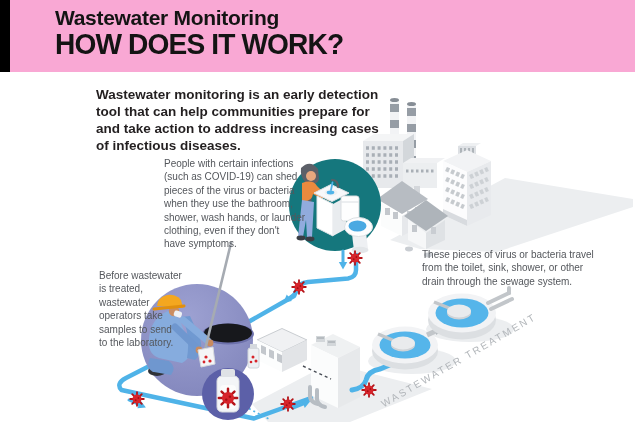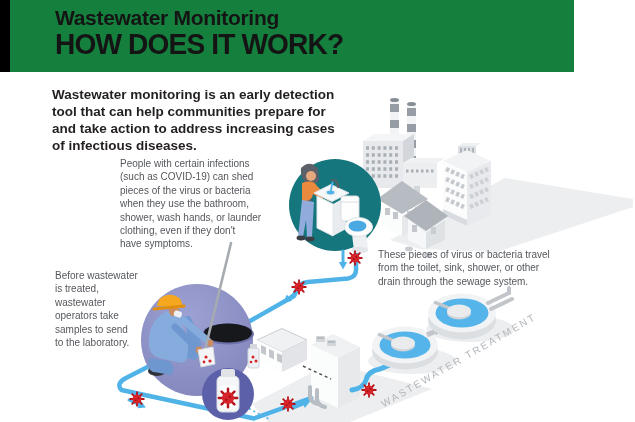--- a/index.html
+++ b/index.html
@@ -1,26 +1,26 @@
 <!DOCTYPE html>
 <html><head>
 <meta charset="utf-8">
 <style>
   html,body{margin:0;padding:0;background:#ffffff;}
   .stage{
     position:relative;width:635px;height:422px;overflow:hidden;
     background:#ffffff;font-family:"Liberation Sans",sans-serif;
   }
   .art{position:absolute;left:0;top:0;width:635px;height:422px;z-index:1;}
-  .header{position:absolute;left:0;top:0;width:574px;height:72px;background:#15803d;z-index:2;}
+  .header{position:absolute;left:0;top:0;width:635px;height:72px;background:#f9a8d4;z-index:2;}
   .accent-bar{position:absolute;left:0;top:0;width:10px;height:72px;background:#000;}
   .head-text{position:absolute;left:55px;top:7px;color:#141414;}
   .kicker{font-size:21px;font-weight:700;letter-spacing:-0.3px;line-height:1.08;}
   .title{font-size:29px;font-weight:700;letter-spacing:-0.9px;line-height:1.02;transform:scaleX(.97);transform-origin:left;}
-  .pre{white-space:pre-line;}
+  .pre{white-space:pre-line;margin-left:44px;}
   .intro{position:absolute;left:52px;top:86px;width:330px;z-index:3;
     font-size:13.5px;font-weight:700;color:#231f20;line-height:17px;}
   .note{position:absolute;z-index:3;font-size:10px;color:#54575c;line-height:13.4px;}
   .note-shed{left:120px;top:157px;width:170px;}
   .note-travel{left:378px;top:248px;width:240px;}
   .note-sample{left:55px;top:269px;width:100px;}
   .treatment-label{position:absolute;left:382px;top:399px;z-index:3;
     font-size:10px;letter-spacing:2.2px;color:#b2b6ba;font-weight:400;
     transform:rotate(-30deg);transform-origin:0 50%;white-space:nowrap;}
 </style>

